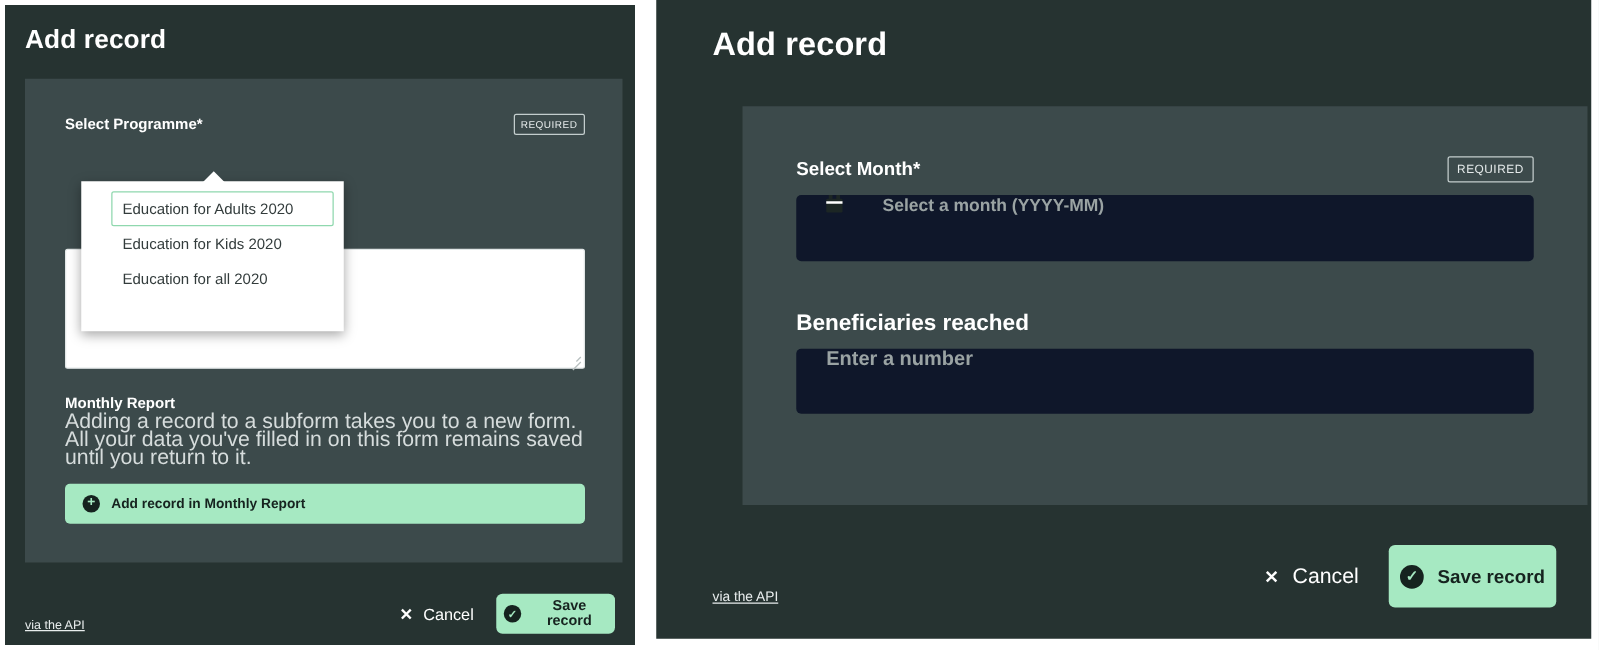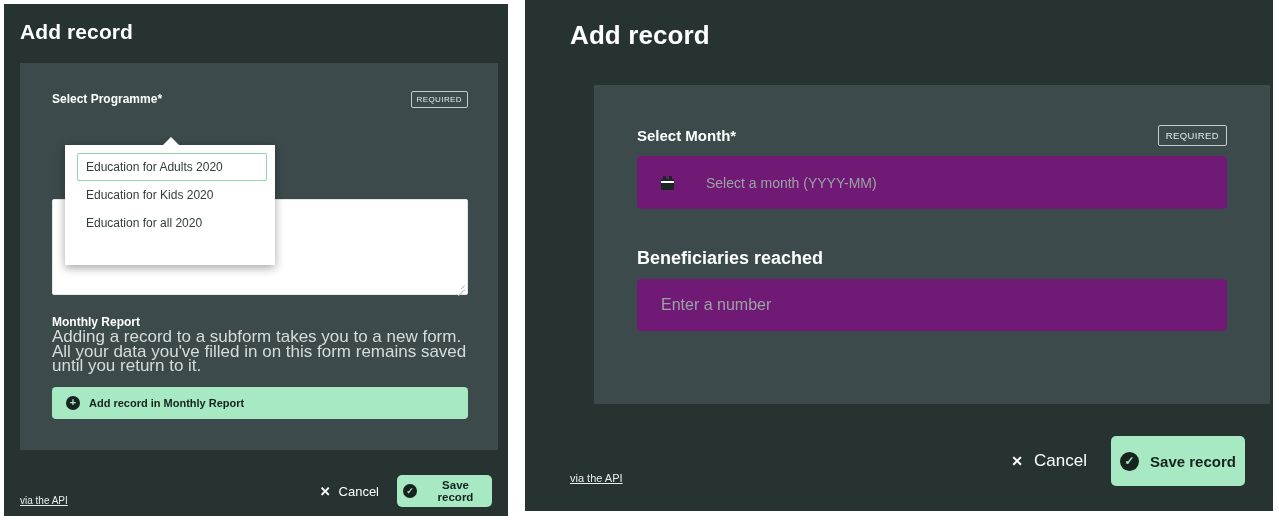--- a/index.html
+++ b/index.html
@@ -62,26 +62,27 @@
     color: #e5eaea;
     border-radius: 2px;
     letter-spacing: .4px;
     text-align: center;
     background: transparent;
     font-weight: normal;
   }
 
   
   .text-input {
-    background: #701a75;
+    background: #0f172a;
     border: none;
     border-radius: 4px;
     color: #9aa3a3;
     display: flex;
-    align-items: center;
+    align-items: flex-start;
+    font-weight: bold;
   }
   .placeholder { color: #9aa3a3; }
 
   
   .select-wrap {
     position: relative;
     background: #ffffff;
     border-radius: 4px;
     border: 2px solid #3ddc7f;
     box-shadow: 0 0 5px 2px rgba(61, 220, 127, .55);
@@ -114,21 +115,21 @@
     border-right: 6px solid transparent;
     border-bottom: 7px solid #11181a;
   }
 
   
   .dropdown {
     position: absolute;
     background: #ffffff;
     box-shadow: 0 3px 9px rgba(0,0,0,.35);
     z-index: 40;
-    padding: 8px 0 28px 4px;
+    padding: 8px 0 28px 16px;
   }
   .dropdown-arrow {
     position: absolute;
     top: -8px;
     left: 97px;
     width: 0; height: 0;
     border-left: 9px solid transparent;
     border-right: 9px solid transparent;
     border-bottom: 9px solid #ffffff;
   }

